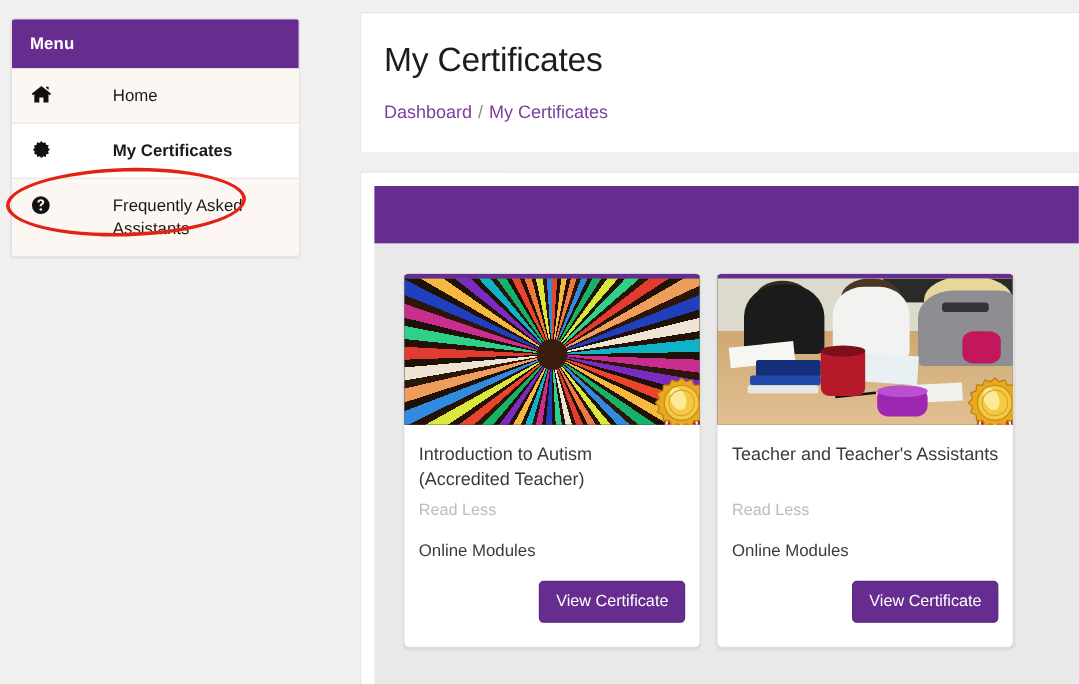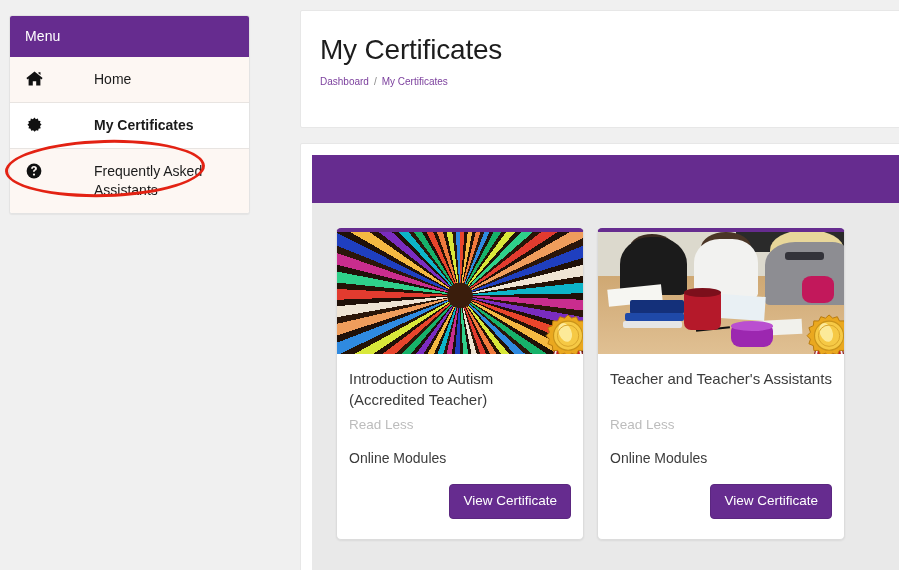--- a/index.html
+++ b/index.html
@@ -43,21 +43,21 @@
     border: 1px solid #e3e3e3;
     border-radius: 3px;
     box-shadow: 0 1px 1px rgba(0,0,0,0.05);
     overflow: hidden;
   }
 
   .menu-header {
     background: #662c8f;
     color: #ffffff;
     font-size: 14px;
-    font-weight: normal;
+    font-weight: bold;
     line-height: 1;
     padding: 13px 15px 14px 15px;
     letter-spacing: 0.1px;
   }
 
   .menu-list { list-style: none; }
 
   .menu-item {
     display: flex;
     align-items: flex-start;
@@ -127,22 +127,22 @@
     font-size: 28px;
     font-weight: normal;
     color: #1d1d1d;
     line-height: 34px;
     letter-spacing: -0.2px;
   }
 
   .breadcrumb {
     position: absolute;
     left: 19px;
-    top: 62px;
-    font-size: 10px;
+    top: 74px;
+    font-size: 15px;
     line-height: 18px;
     color: #7b3f9d;
     white-space: nowrap;
   }
   .breadcrumb a {
     color: #7b3f9d;
     text-decoration: none;
     cursor: pointer;
   }
   .breadcrumb .sep {

